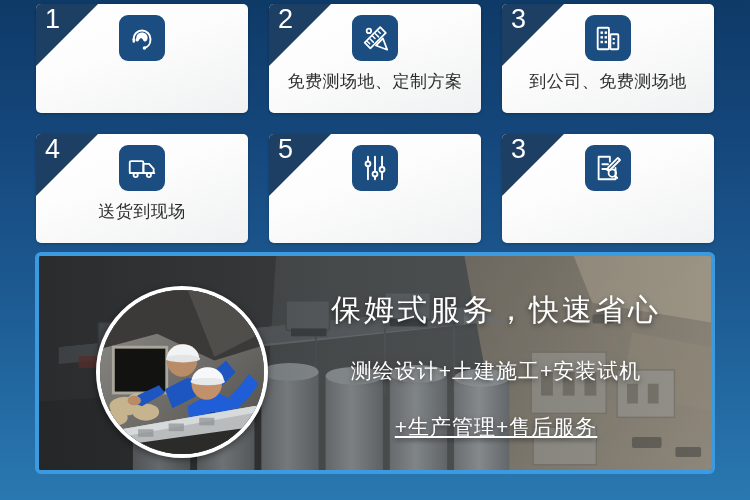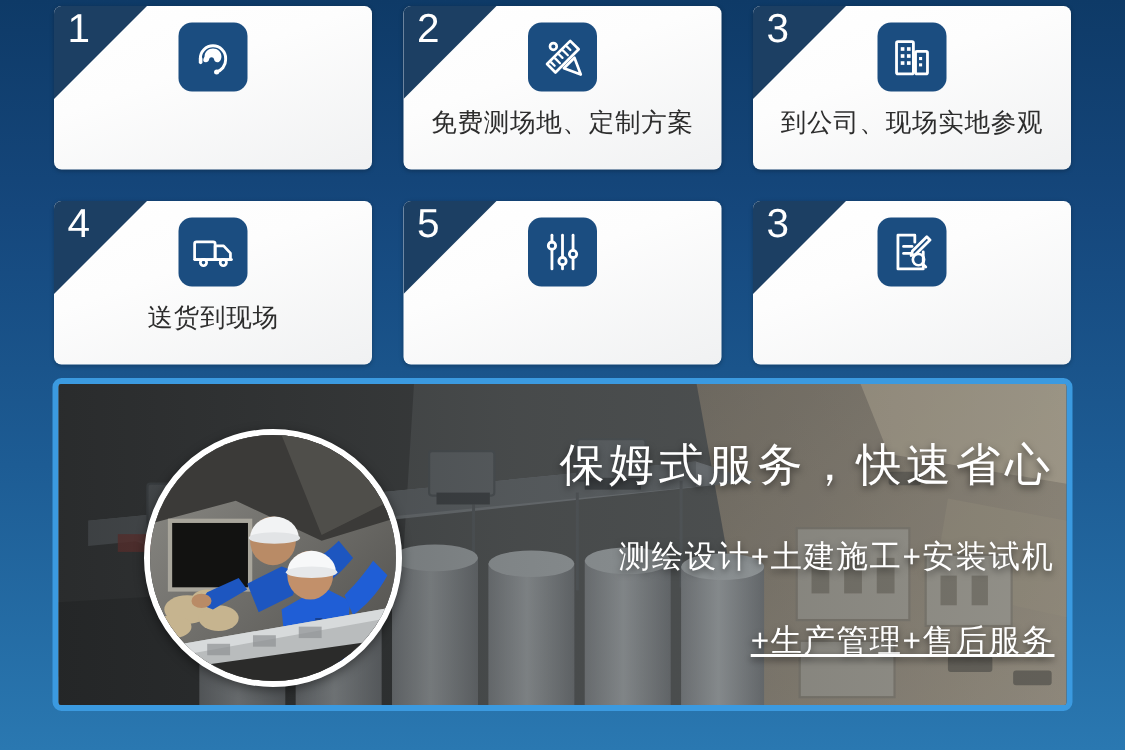--- a/index.html
+++ b/index.html
@@ -122,21 +122,21 @@
     overflow: hidden;
     box-shadow: 0 2px 7px rgba(0,0,0,0.45);
   }
   .photo-circle svg { display: block; width: 100%; height: 100%; }
 
   .banner-text {
     position: absolute;
     left: 250px;
     right: 8px;
     top: 34px;
-    text-align: right;
+    text-align: center;
     color: #ffffff;
   }
   .banner-head {
     font-size: 30px;
     letter-spacing: 3px;
     text-shadow: 0 2px 5px rgba(0,0,0,0.55);
     white-space: nowrap;
   }
   .banner-sub1 {
     margin-top: 26px;
@@ -209,21 +209,21 @@
           <rect x="12.4" y="9" width="2.6" height="2.6"></rect>
           <rect x="8" y="14" width="2.6" height="2.6"></rect>
           <rect x="12.4" y="14" width="2.6" height="2.6"></rect>
           <rect x="8" y="19" width="2.6" height="2.6"></rect>
           <rect x="12.4" y="19" width="2.6" height="2.6"></rect>
           <rect x="21" y="16" width="2.2" height="2.2"></rect>
           <rect x="21" y="20.5" width="2.2" height="2.2"></rect>
         </g>
       </svg>
     </div>
-    <div class="card-label">到公司、现场实地参观</div>
+    <div class="card-label">到公司、免费测场地</div>
   </div>
 
   <div class="card">
     <div class="card-corner"></div>
     <div class="card-num">4</div>
     <div class="card-icon">
       <svg width="31" height="31" viewBox="0 0 34 32">
         <rect x="3" y="8" width="15" height="13" rx="1.4" fill="none" stroke="#ffffff" stroke-width="2"></rect>
         <path d="M18 11h6.2l5 5.3V21H18z" fill="none" stroke="#ffffff" stroke-width="2" stroke-linejoin="round"></path>
         <path d="M3 21h27" stroke="#ffffff" stroke-width="2" stroke-linecap="round"></path>

